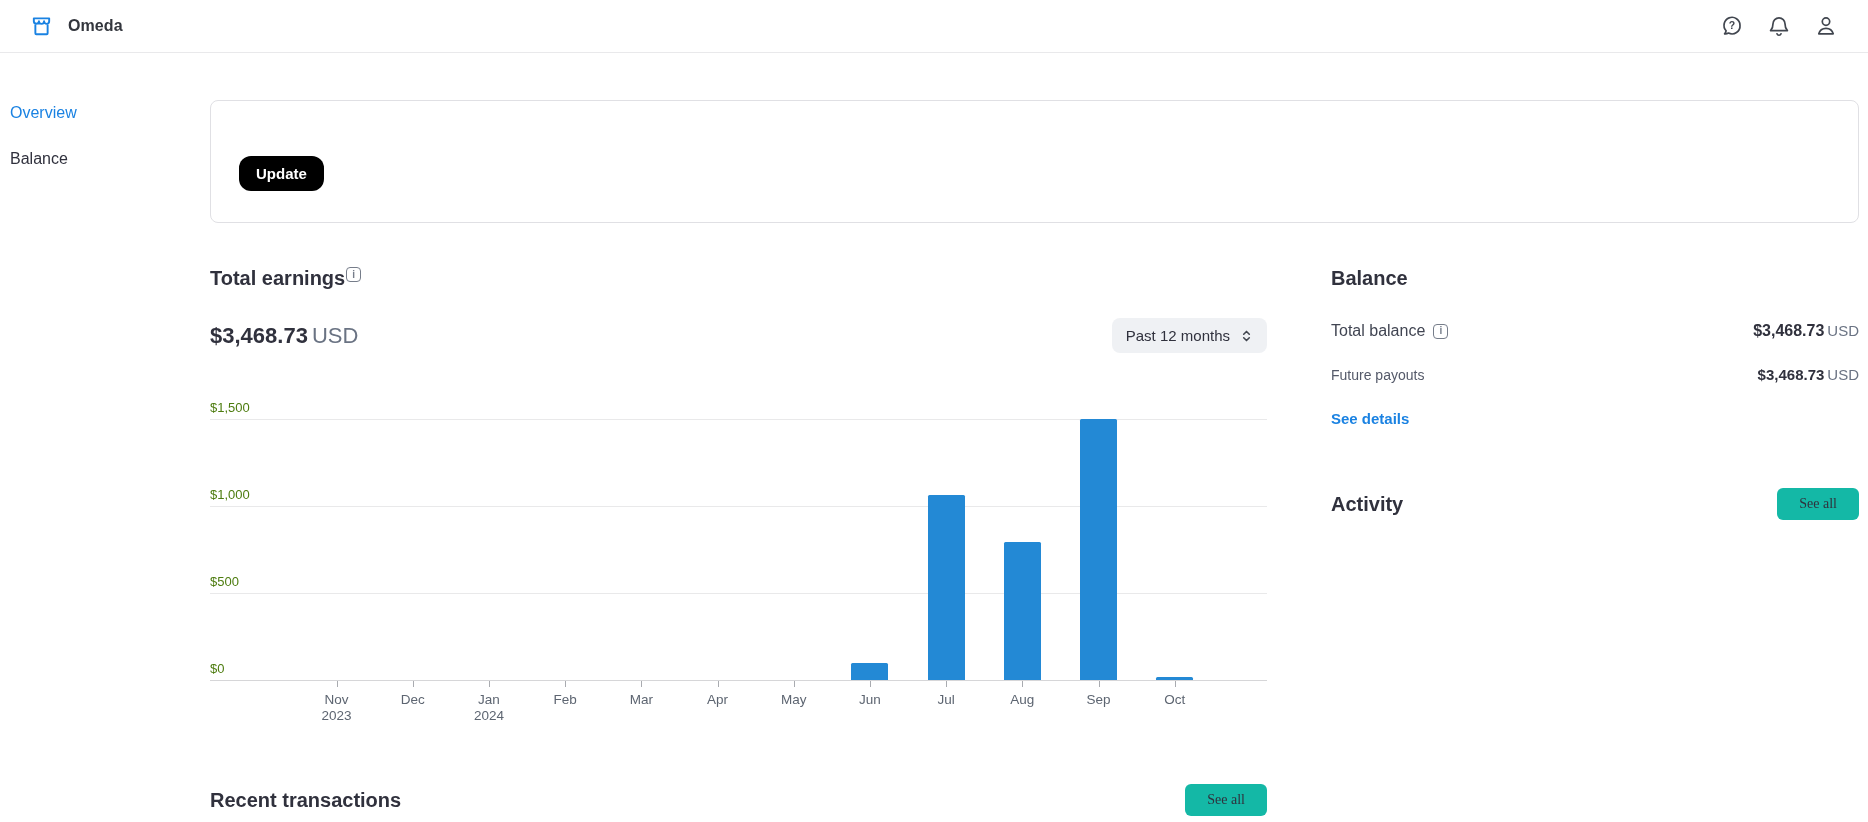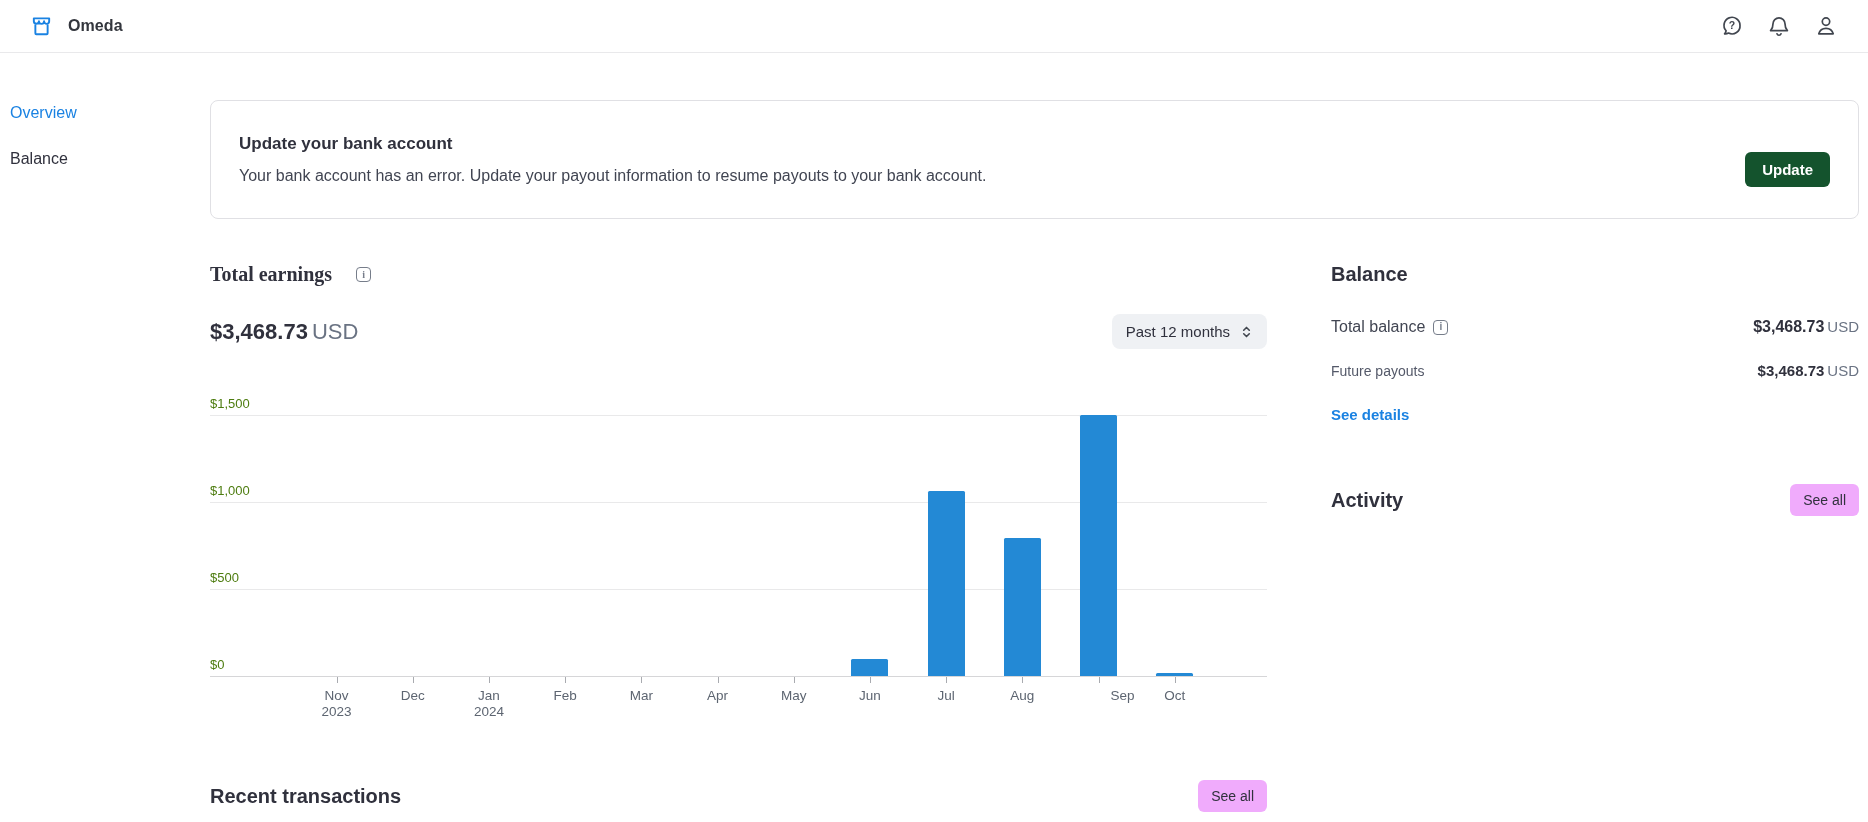--- a/index.html
+++ b/index.html
@@ -25,30 +25,30 @@
   .nav-item.active { color:#1a82e2; }
   main { flex:1; padding:47px 9px 0 0; }
   
   .banner {
     border:1px solid #e0e0e4; border-radius:8px;
     padding:31px 28px; display:flex; align-items:center; justify-content:space-between;
   }
   .banner-title { margin:0 0 9px; font-size:17px; line-height:24px; font-weight:700; color:#30313d; }
   .banner-desc { margin:0; font-size:16px; line-height:22px; color:#414552; }
   .btn-primary {
-    background:#14532d; color:#ffffff; border:none; border-radius:6px;
+    background:#000000; color:#ffffff; border:none; border-radius:12px;
     font-family:inherit; font-size:15px; font-weight:700; padding:9px 17px; cursor:pointer;
-    margin-top:16px; align-self:flex-end;
+    margin-top:24px; align-self:flex-end;
   }
   
   .columns { display:flex; gap:64px; margin-top:44px; }
   .left-col { width:1057px; flex:0 0 1057px; }
   .right-col { flex:1; min-width:0; }
   .section-title { margin:0; font-size:20px; font-weight:700; color:#30313d; }
-  .head-row { display:flex; align-items:center; gap:24px;font-family:Liberation Serif, serif; }
+  .head-row { display:flex; gap:1px; }
   .info-icon {
     width:15px; height:15px; border:1px solid #767d8a; border-radius:4px;
     color:#767d8a; font-size:10px; line-height:1; font-weight:700;
     display:inline-flex; align-items:center; justify-content:center; flex:0 0 auto;
   }
   .earnings-row { display:flex; align-items:center; justify-content:space-between; margin-top:28px; }
   .amount-amt { font-size:22px; font-weight:700; color:#30313d; }
   .amount-cur { font-size:22px; color:#6a7383; margin-left:4px; }
   .range-select {
     display:flex; align-items:center; gap:10px;
@@ -68,22 +68,22 @@
   .bal-row.total { margin-top:32px; }
   .bal-row.minor { margin-top:26px; }
   .bal-label { display:flex; align-items:center; gap:8px; font-size:14px; color:#545969; }
   .bal-row.total .bal-label { font-size:16px; color:#414552; }
   .bal-amt { font-size:15px; font-weight:600; color:#30313d; }
   .bal-row.total .bal-amt { font-size:16px; }
   .bal-cur { font-size:15px; color:#6a7383; margin-left:3px; }
   .see-details { display:inline-block; margin-top:26px; font-size:15px; font-weight:700; color:#1a82e2; text-decoration:none; cursor:pointer; }
   .activity-head { display:flex; align-items:center; justify-content:space-between; margin-top:60px; }
   .btn-soft {
-    background:#f0abfc; border:none; border-radius:6px;
-    font-family:Liberation Sans, sans-serif; font-size:14px; color:#30313d; padding:8px 13px; cursor:pointer;
+    background:#14b8a6; border:none; border-radius:6px;
+    font-family:Liberation Serif, serif; font-size:14px; color:#30313d; padding:8px 22px; cursor:pointer;
   }
   .no-activity { margin:26px 0 0; font-size:15px; color:#414552; }
   
   .transactions-head { width:1057px; display:flex; align-items:center; justify-content:space-between; margin-top:54px; }
 </style>
 </head>
 <body>
 
 <header class="topbar">
   <div class="brand">
@@ -119,24 +119,20 @@
 
 <div class="layout">
   <nav class="sidebar">
     <a class="nav-item active">Overview</a>
     <a class="nav-item">Balance</a>
   </nav>
 
   <main>
 
     <section class="banner">
-      <div>
-        <h2 class="banner-title">Update your bank account</h2>
-        <p class="banner-desc">Your bank account has an error. Update your payout information to resume payouts to your bank account.</p>
-      </div>
       <button class="btn-primary">Update</button>
     </section>
 
     <div class="columns">
       <section class="left-col">
         <div class="head-row">
           <h2 class="section-title">Total earnings</h2>
           <span class="info-icon">i</span>
         </div>
         <div class="earnings-row">
@@ -202,21 +198,21 @@
             <div class="xlabel" style="left: 69.642%; top: 294px;">
               <div>Jul</div>
             </div>
             <div class="bar" style="left: calc(76.851% - 18.5px); top: 143.67px; height: 138.33px; background: rgb(35, 137, 213);"></div>
             <div class="tick" style="left: 76.851%; top: 283px;"></div>
             <div class="xlabel" style="left: 76.851%; top: 294px;">
               <div>Aug</div>
             </div>
             <div class="bar" style="left: calc(84.06% - 18.5px); top: 21px; height: 261px; background: rgb(35, 137, 213);"></div>
             <div class="tick" style="left: 84.06%; top: 283px;"></div>
-            <div class="xlabel" style="left: 84.06%; top: 294px; margin-left: 24px;">
+            <div class="xlabel" style="left: 84.06%; top: 294px;">
               <div>Sep</div>
             </div>
             <div class="bar" style="left: calc(91.269% - 18.5px); top: 279.39px; height: 2.61px; background: rgb(35, 137, 213);"></div>
             <div class="tick" style="left: 91.269%; top: 283px;"></div>
             <div class="xlabel" style="left: 91.269%; top: 294px;">
               <div>Oct</div>
             </div>
           </div>
       </section>
 

